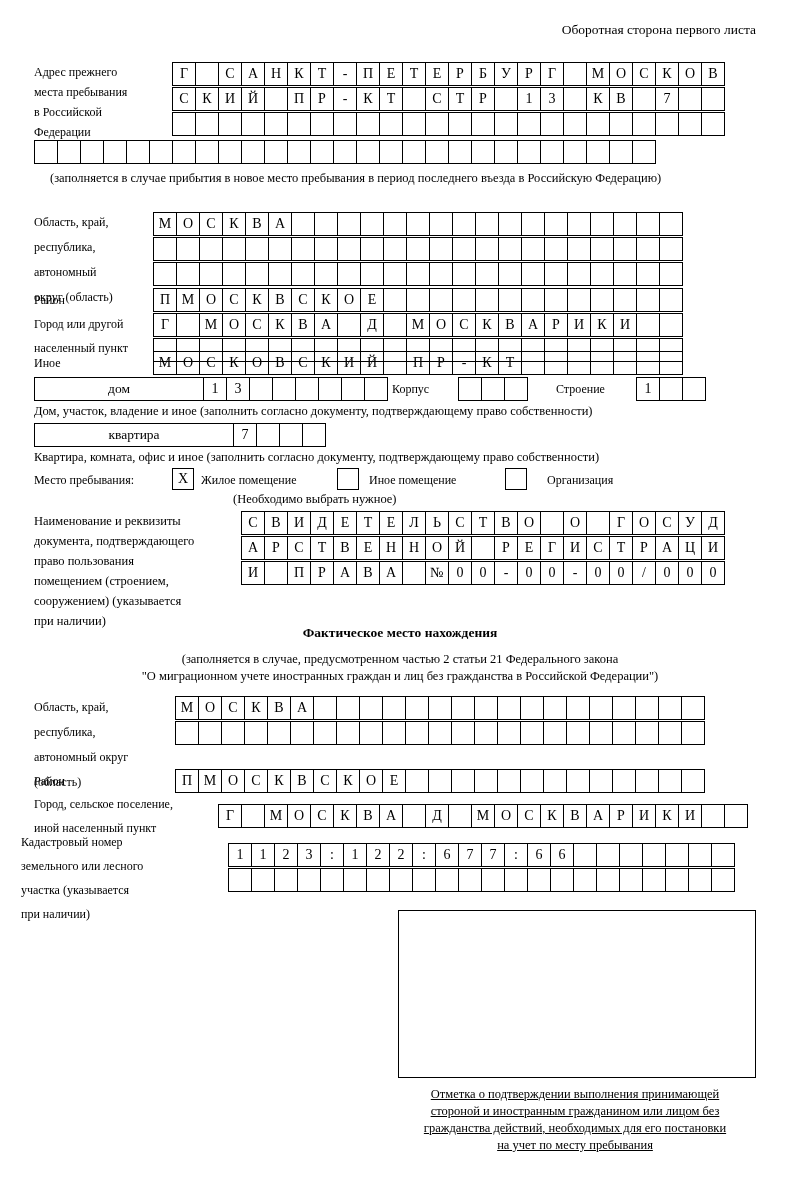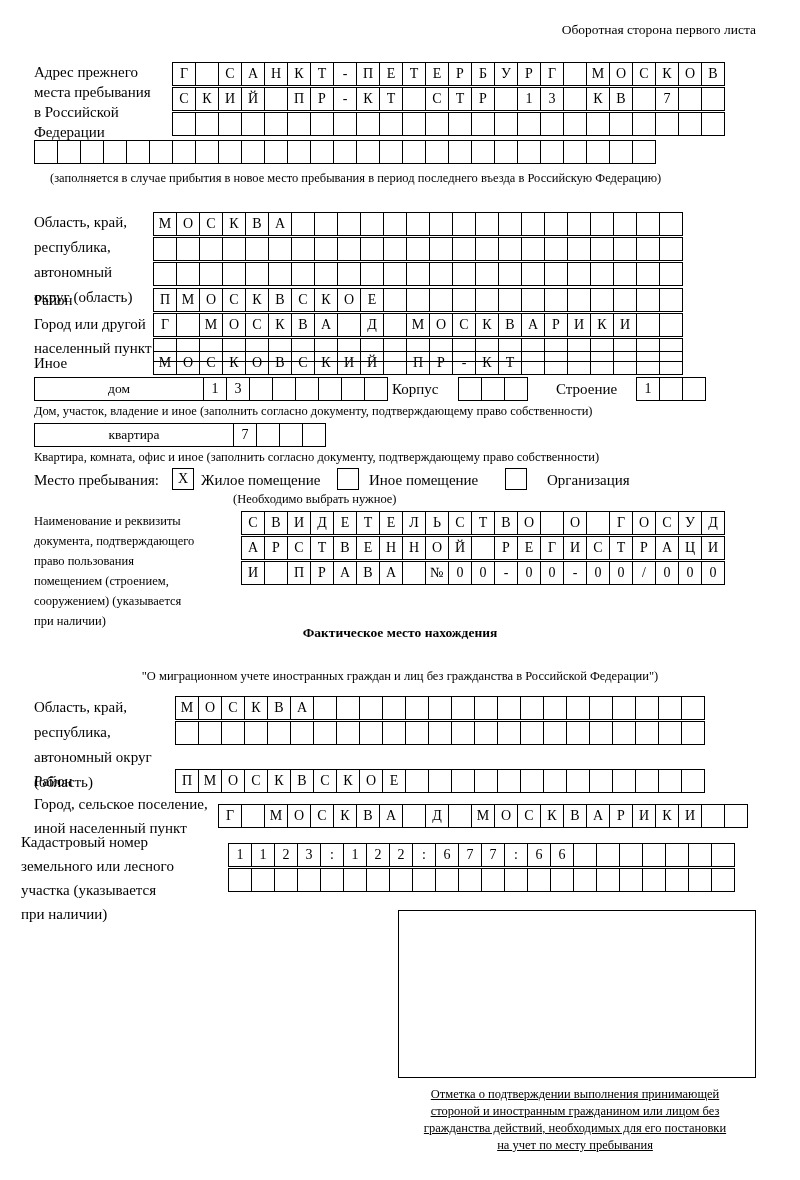--- a/index.html
+++ b/index.html
@@ -11,21 +11,21 @@
     position:relative;
     overflow:hidden;
   }
   .page{position:relative;width:800px;height:1180px;}
 
   .hdr-right{
     position:absolute;right:44px;top:22px;
     font-size:13.5px;
   }
 
-  .lbl{font-size:15px;line-height:20px;white-space:nowrap;}
+  .lbl{font-size:12px;line-height:20px;white-space:nowrap;}
   .lbl-sm{font-size:12.5px;line-height:17px;}
   .cells{display:flex;}
   .cell{
     width:24px;height:24px;
     border:1px solid #000;
     margin-right:-1px;
     box-sizing:border-box;
     font-size:14px;
     line-height:22px;
     text-align:center;
@@ -493,20 +493,21 @@
       <div class="cell" style="width: 24px;">-</div>
       <div class="cell" style="width: 24px;">0</div>
       <div class="cell" style="width: 24px;">0</div>
       <div class="cell" style="width: 24px;">/</div>
       <div class="cell" style="width: 24px;">0</div>
       <div class="cell" style="width: 24px;">0</div>
       <div class="cell" style="width: 24px;">0</div>
     </div>
 
   <div class="abs sectitle" style="left:0;top:625px;width:800px;text-align:center;">Фактическое место нахождения</div>
+  <div class="abs tinynote" style="left:0;top:651px;width:800px;text-align:center;">(заполняется в случае, предусмотренном частью 2 статьи 21 Федерального закона</div>
   <div class="abs tinynote" style="left:0;top:668px;width:800px;text-align:center;">"О миграционном учете иностранных граждан и лиц без гражданства в Российской Федерации")</div>
 
   <div class="abs" style="left:34px;top:697px;">
     <div class="lbl">Область, край,</div>
     <div class="lbl" style="margin-top:5px;">республика,</div>
     <div class="lbl" style="margin-top:5px;">автономный округ</div>
     <div class="lbl" style="margin-top:5px;">(область)</div>
   </div>
   <div class="abs cells" id="al-region-0" style="left:175px;top:696px;">
       <div class="cell">М</div>

